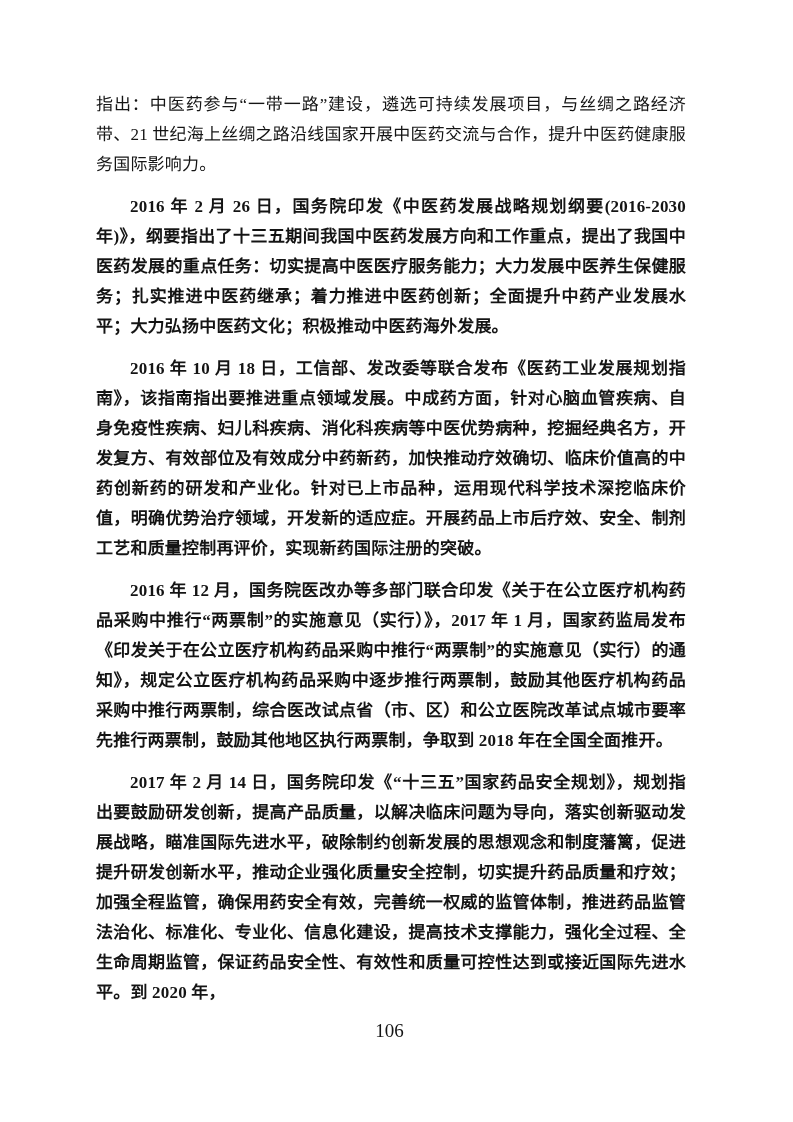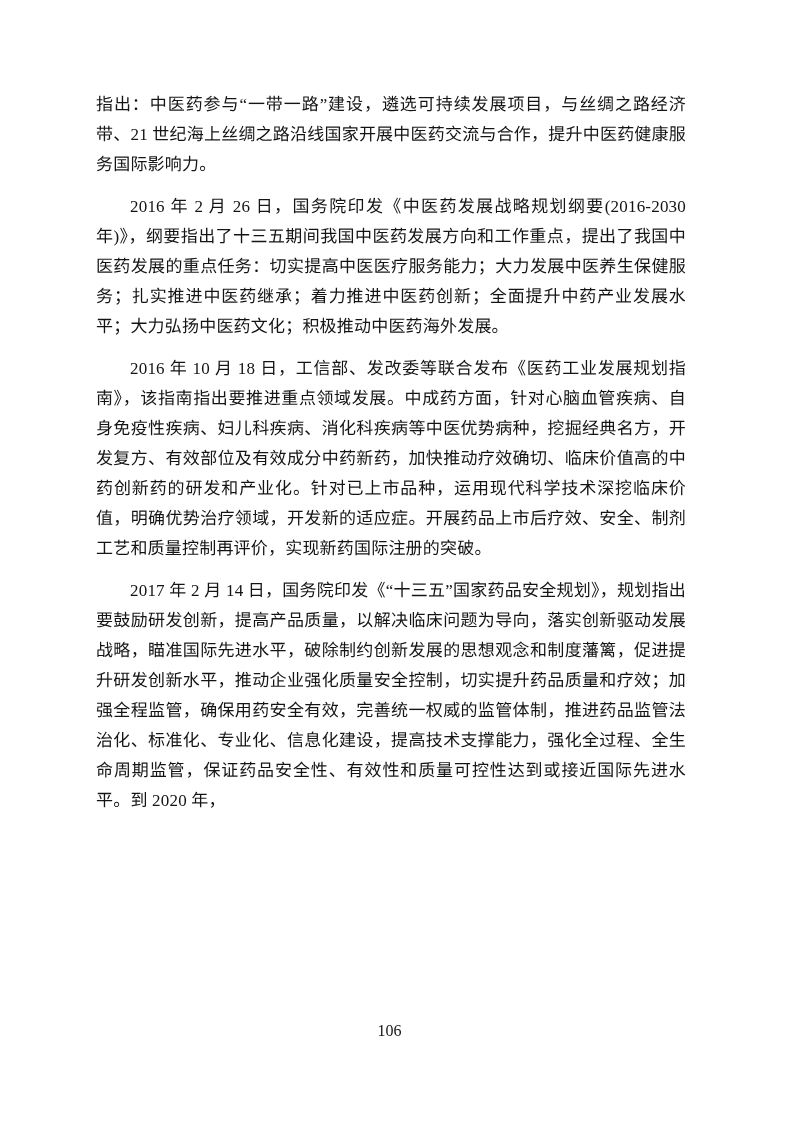--- a/index.html
+++ b/index.html
@@ -25,36 +25,38 @@
     line-height: 30px;
     text-align: justify;
     letter-spacing: 0.2px;
   }
   .body-text p {
     margin: 0 16px 12px 0;
     word-break: break-all;
   }
   .body-text p.indent {
     text-indent: 2em;
+    font-weight: bold;
   }
   .page-footer {
     position: absolute;
     left: 0;
     top: 1022px;
     width: 779px;
     text-align: center;
-    font-size: 16px;
+    font-size: 19px;
     line-height: 18px;
     color: #141414;
   }
 </style>
 </head>
 <body>
 
 <div class="page">
   <div class="body-text">
     <p>指出：中医药参与“一带一路”建设，遴选可持续发展项目，与丝绸之路经济带、21 世纪海上丝绸之路沿线国家开展中医药交流与合作，提升中医药健康服务国际影响力。</p>
     <p class="indent">2016 年 2 月 26 日，国务院印发《中医药发展战略规划纲要(2016-2030 年)》，纲要指出了十三五期间我国中医药发展方向和工作重点，提出了我国中医药发展的重点任务：切实提高中医医疗服务能力；大力发展中医养生保健服务；扎实推进中医药继承；着力推进中医药创新；全面提升中药产业发展水平；大力弘扬中医药文化；积极推动中医药海外发展。</p>
     <p class="indent">2016 年 10 月 18 日，工信部、发改委等联合发布《医药工业发展规划指南》，该指南指出要推进重点领域发展。中成药方面，针对心脑血管疾病、自身免疫性疾病、妇儿科疾病、消化科疾病等中医优势病种，挖掘经典名方，开发复方、有效部位及有效成分中药新药，加快推动疗效确切、临床价值高的中药创新药的研发和产业化。针对已上市品种，运用现代科学技术深挖临床价值，明确优势治疗领域，开发新的适应症。开展药品上市后疗效、安全、制剂工艺和质量控制再评价，实现新药国际注册的突破。</p>
+    <p class="indent">2016 年 12 月，国务院医改办等多部门联合印发《关于在公立医疗机构药品采购中推行“两票制”的实施意见（实行）》，2017 年 1 月，国家药监局发布《印发关于在公立医疗机构药品采购中推行“两票制”的实施意见（实行）的通知》，规定公立医疗机构药品采购中逐步推行两票制，鼓励其他医疗机构药品采购中推行两票制，综合医改试点省（市、区）和公立医院改革试点城市要率先推行两票制，鼓励其他地区执行两票制，争取到 2018 年在全国全面推开。</p>
     <p class="indent">2017 年 2 月 14 日，国务院印发《“十三五”国家药品安全规划》，规划指出要鼓励研发创新，提高产品质量，以解决临床问题为导向，落实创新驱动发展战略，瞄准国际先进水平，破除制约创新发展的思想观念和制度藩篱，促进提升研发创新水平，推动企业强化质量安全控制，切实提升药品质量和疗效；加强全程监管，确保用药安全有效，完善统一权威的监管体制，推进药品监管法治化、标准化、专业化、信息化建设，提高技术支撑能力，强化全过程、全生命周期监管，保证药品安全性、有效性和质量可控性达到或接近国际先进水平。到 2020 年，</p>
   </div>
   <div class="page-footer">106</div>
 </div>
 
 </body></html>

